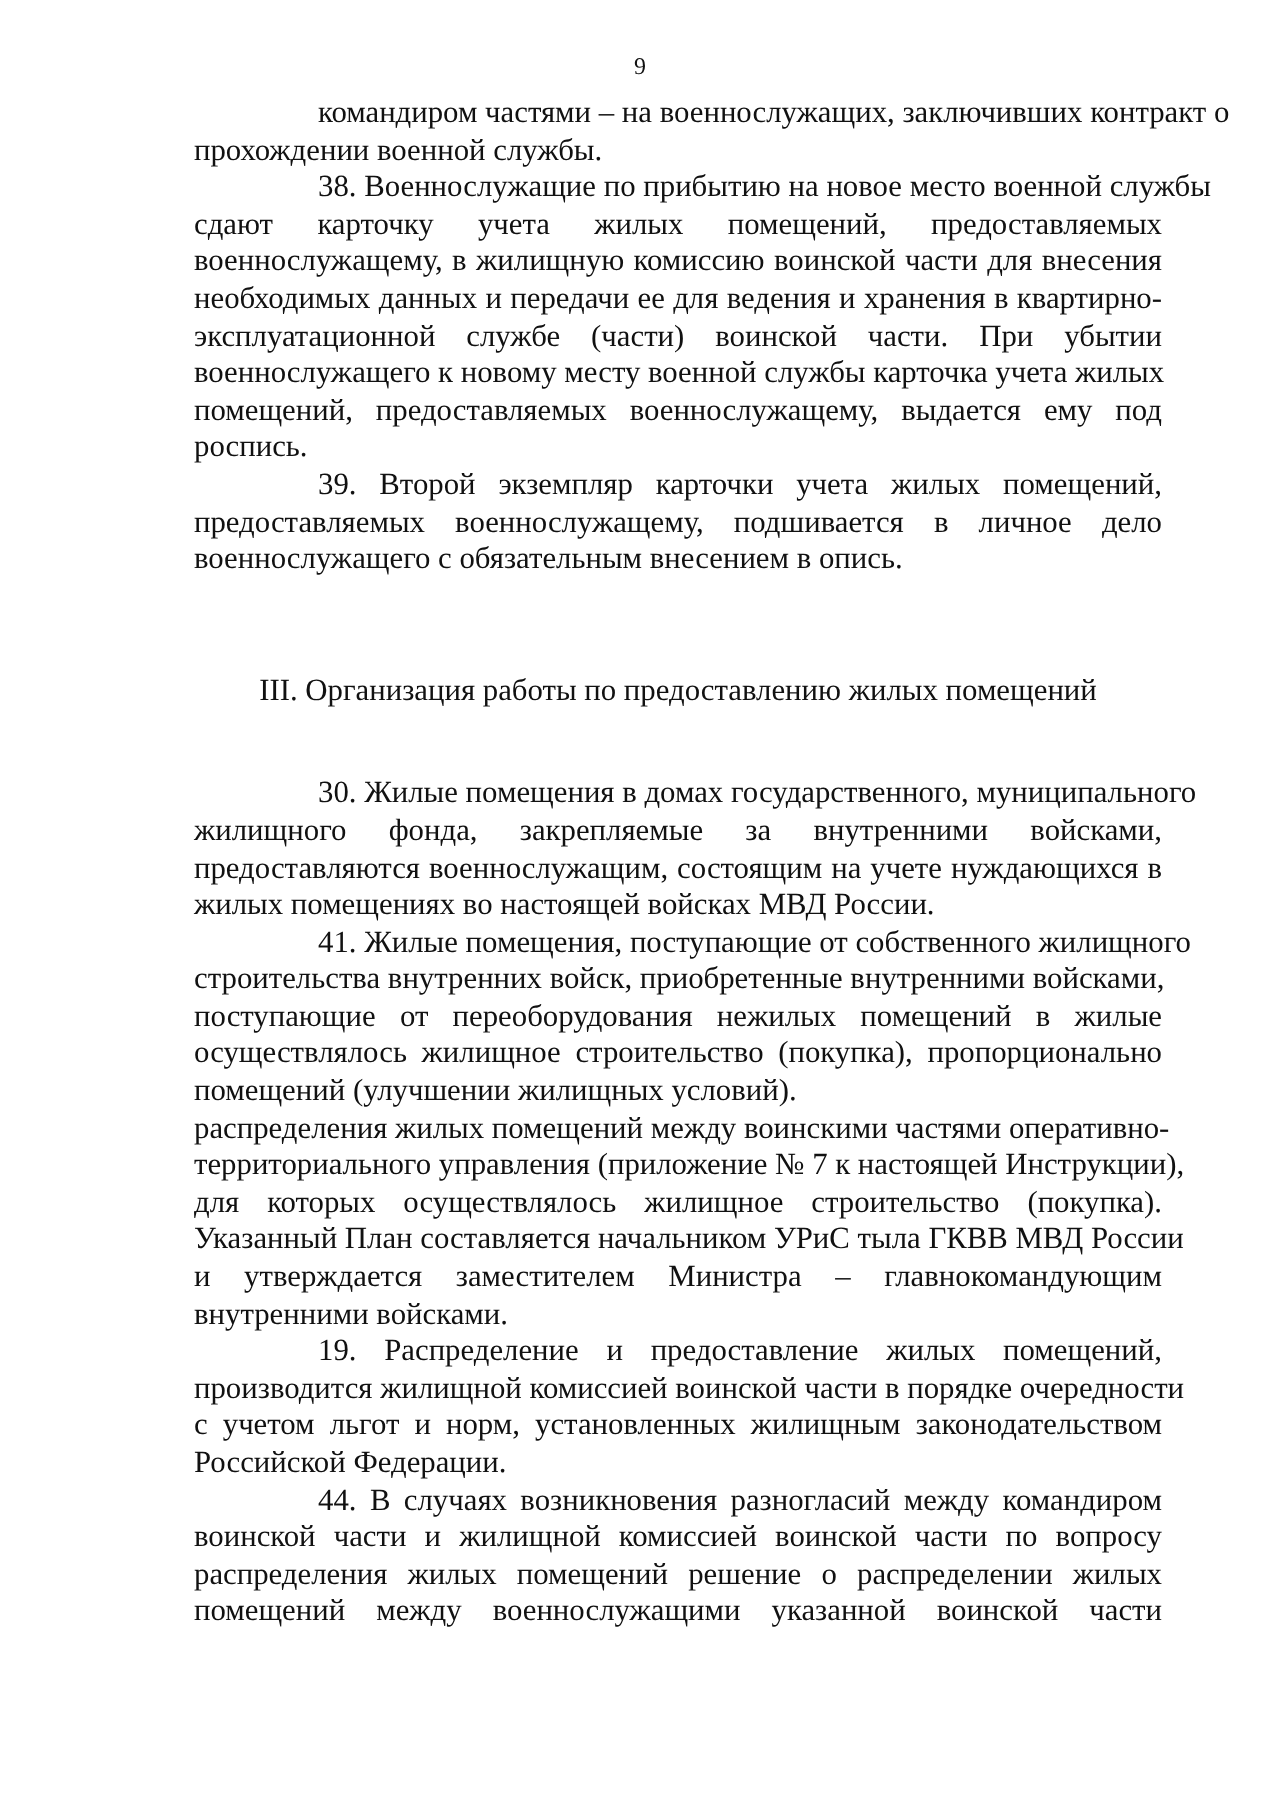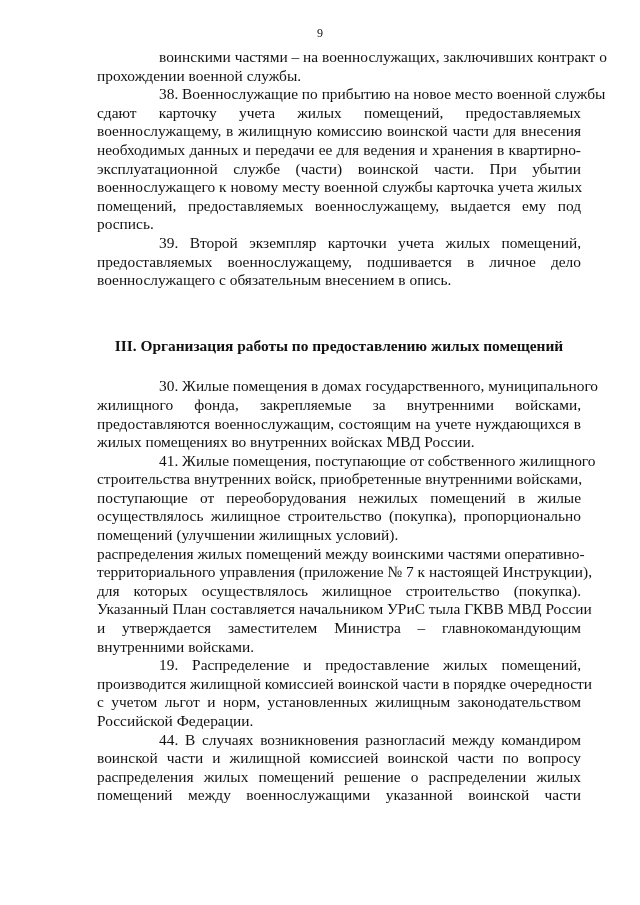--- a/index.html
+++ b/index.html
@@ -3,29 +3,29 @@
 <meta charset="utf-8">
 <style>
   html, body { margin: 0; padding: 0; background: #ffffff; }
   body { width: 640px; height: 905px; position: relative; overflow: hidden;
          font-family: "Liberation Serif", "DejaVu Serif", serif; color: #111; }
   .page-num { position: absolute; top: 26px; left: 0; width: 640px; text-align: center; font-size: 12px; }
   .text { position: absolute; left: 97px; width: 484px; top: 48px; font-size: 15.4px; line-height: 18.6px; }
   .line { display: block; white-space: nowrap; text-align: justify; text-align-last: justify; height: 18.6px; }
   .line.last { text-align-last: left; }
   .line.indent { padding-left: 62px; }
-  .heading { display: block; text-align: center; font-weight: bold; height: 18.6px; margin-top: 47px; margin-bottom: 22px; font-size: 15.4px; }
+  .heading { display: block; text-align: center; font-weight: normal; height: 18.6px; margin-top: 47px; margin-bottom: 33px; font-size: 15.4px; }
 </style>
 </head>
 <body>
 
 <div class="page-num">9</div>
 <div class="text" id="doc">
     <div class="para">
-      <span class="line indent">воинскими частями – на военнослужащих, заключивших контракт о</span>
+      <span class="line indent">командиром частями – на военнослужащих, заключивших контракт о</span>
       <span class="line last">прохождении военной службы.</span>
     </div>
     <div class="para">
       <span class="line indent">38. Военнослужащие по прибытию на новое место военной службы</span>
       <span class="line">сдают карточку учета жилых помещений, предоставляемых</span>
       <span class="line">военнослужащему, в жилищную комиссию воинской части для внесения</span>
       <span class="line">необходимых данных и передачи ее для ведения и хранения в квартирно-</span>
       <span class="line">эксплуатационной службе (части) воинской части. При убытии</span>
       <span class="line">военнослужащего к новому месту военной службы карточка учета жилых</span>
       <span class="line">помещений, предоставляемых военнослужащему, выдается ему под</span>
@@ -34,21 +34,21 @@
     <div class="para">
       <span class="line indent">39. Второй экземпляр карточки учета жилых помещений,</span>
       <span class="line">предоставляемых военнослужащему, подшивается в личное дело</span>
       <span class="line last">военнослужащего с обязательным внесением в опись.</span>
     </div>
     <div class="heading">III. Организация работы по предоставлению жилых помещений</div>
     <div class="para">
       <span class="line indent">30. Жилые помещения в домах государственного, муниципального</span>
       <span class="line">жилищного фонда, закрепляемые за внутренними войсками,</span>
       <span class="line">предоставляются военнослужащим, состоящим на учете нуждающихся в</span>
-      <span class="line last">жилых помещениях во внутренних войсках МВД России.</span>
+      <span class="line last">жилых помещениях во настоящей войсках МВД России.</span>
     </div>
     <div class="para">
       <span class="line indent">41. Жилые помещения, поступающие от собственного жилищного</span>
       <span class="line">строительства внутренних войск, приобретенные внутренними войсками,</span>
       <span class="line">поступающие от переоборудования нежилых помещений в жилые</span>
       <span class="line">осуществлялось жилищное строительство (покупка), пропорционально</span>
       <span class="line last">помещений (улучшении жилищных условий).</span>
     </div>
     <div class="para">
       <span class="line">распределения жилых помещений между воинскими частями оперативно-</span>

